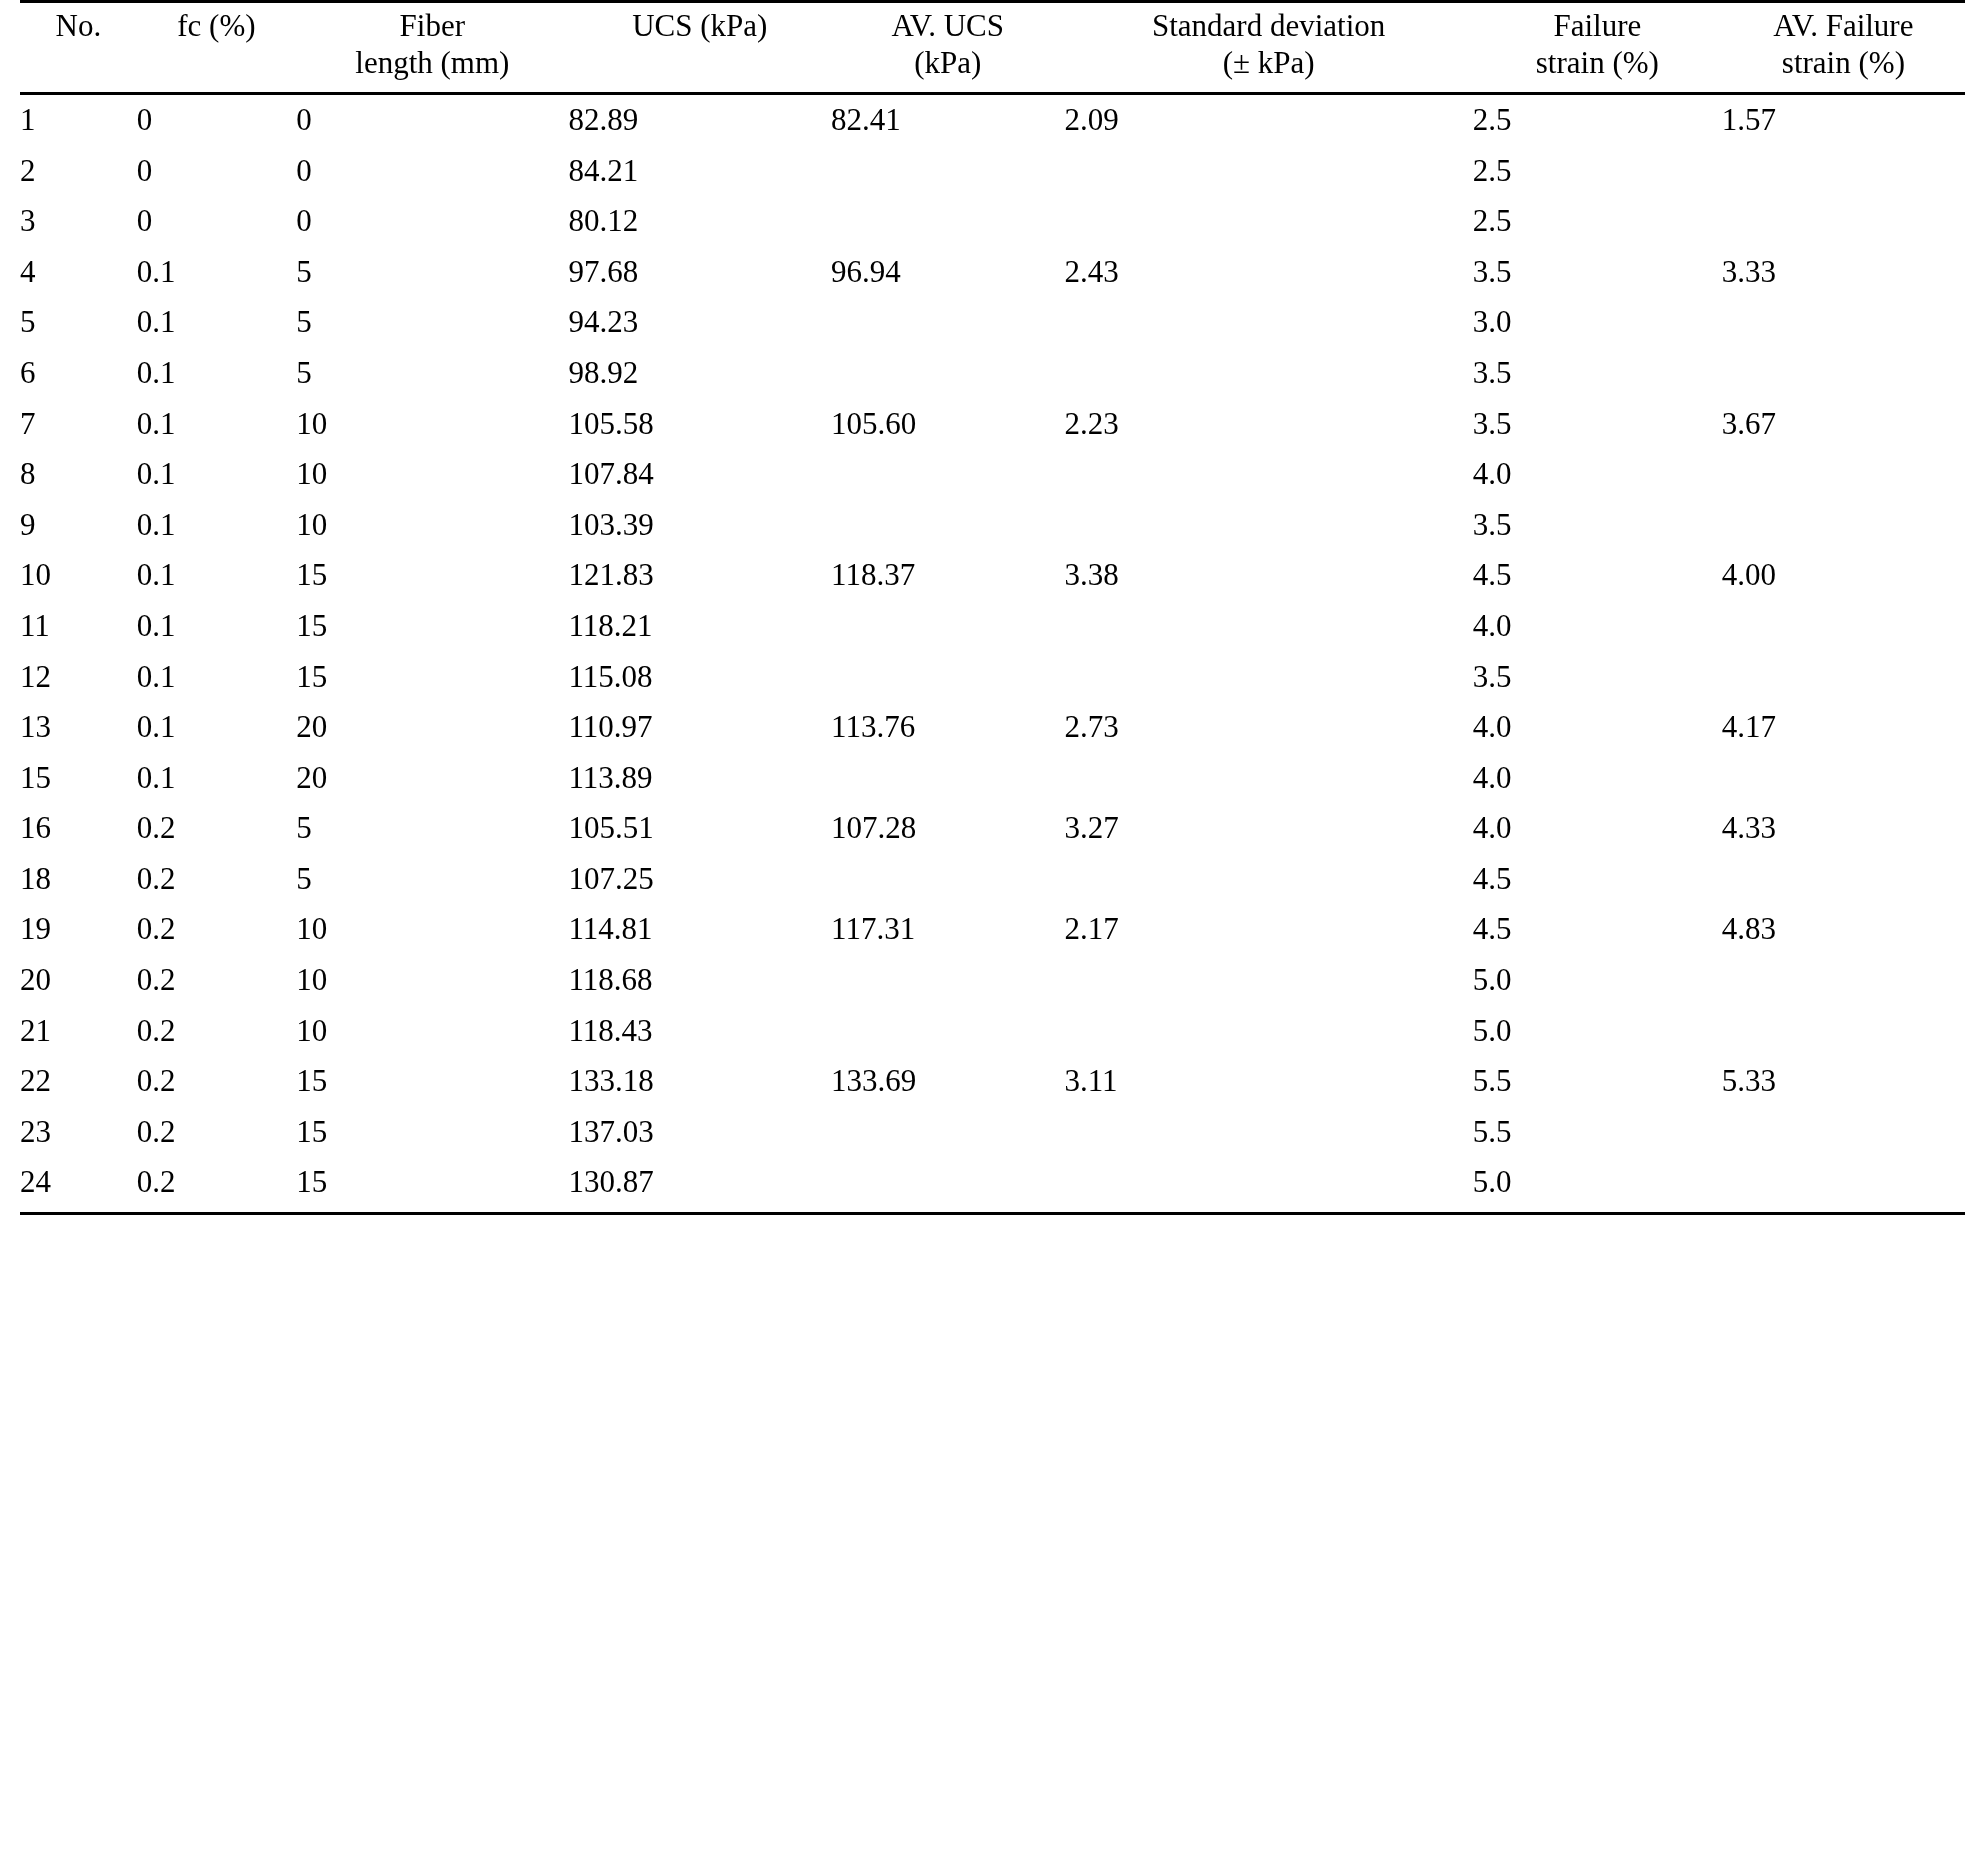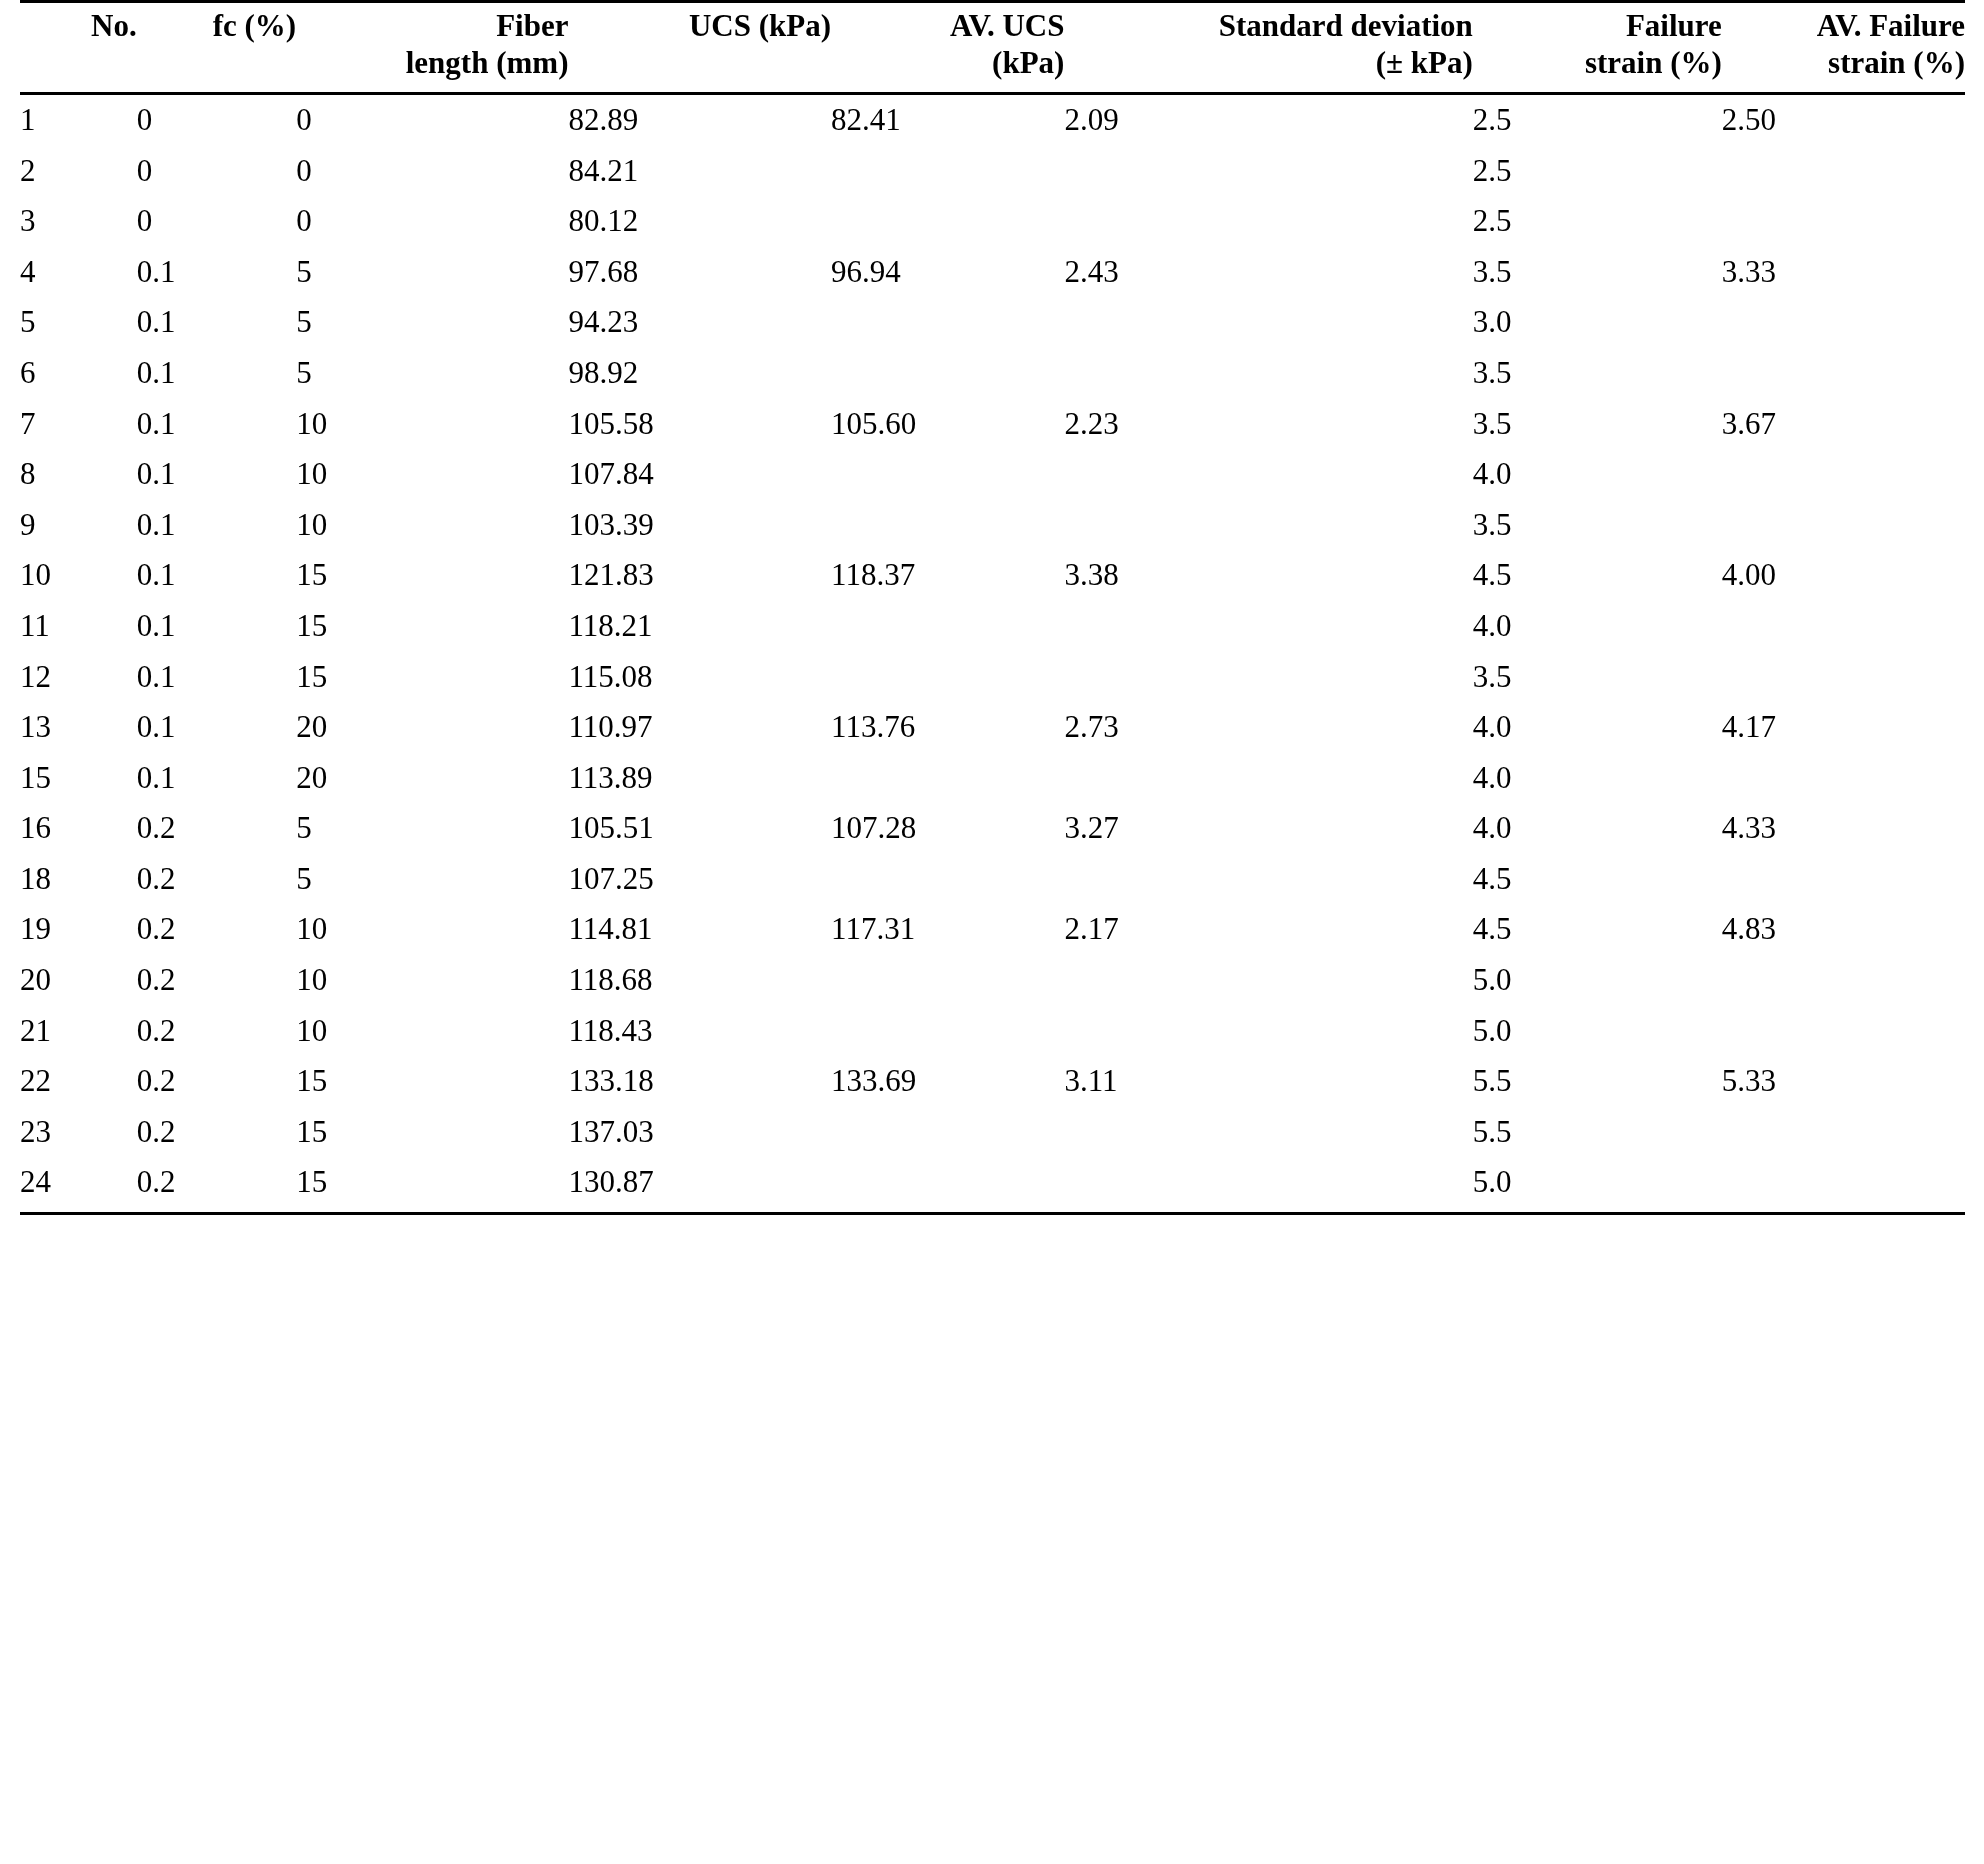--- a/index.html
+++ b/index.html
@@ -16,23 +16,23 @@
     box-sizing: border-box;
     padding: 0 20px;
   }
   table.data-table {
     width: 100%;
     border-collapse: collapse;
     font-size: 31px;
     line-height: 1.18;
   }
   table.data-table thead tr.header-row th {
-    text-align: right;
+    text-align: center;
     vertical-align: top;
-    font-weight: bold;
+    font-weight: normal;
     padding: 5px 0 11px 0;
   }
   table.data-table thead {
     border-bottom: 3px solid #000000;
   }
   table.data-table tbody tr:last-child td {
     padding-bottom: 11px;
     margin-left: 44px;
   }
   table.data-table tbody {
@@ -113,21 +113,21 @@
     </thead>
     <tbody id="table-body">
         <tr>
           <td>1</td>
           <td>0</td>
           <td>0</td>
           <td>82.89</td>
           <td>82.41</td>
           <td>2.09</td>
           <td>2.5</td>
-          <td>2.50</td>
+          <td>1.57</td>
         </tr>
         <tr>
           <td>2</td>
           <td>0</td>
           <td>0</td>
           <td>84.21</td>
           <td></td>
           <td></td>
           <td>2.5</td>
           <td></td>

